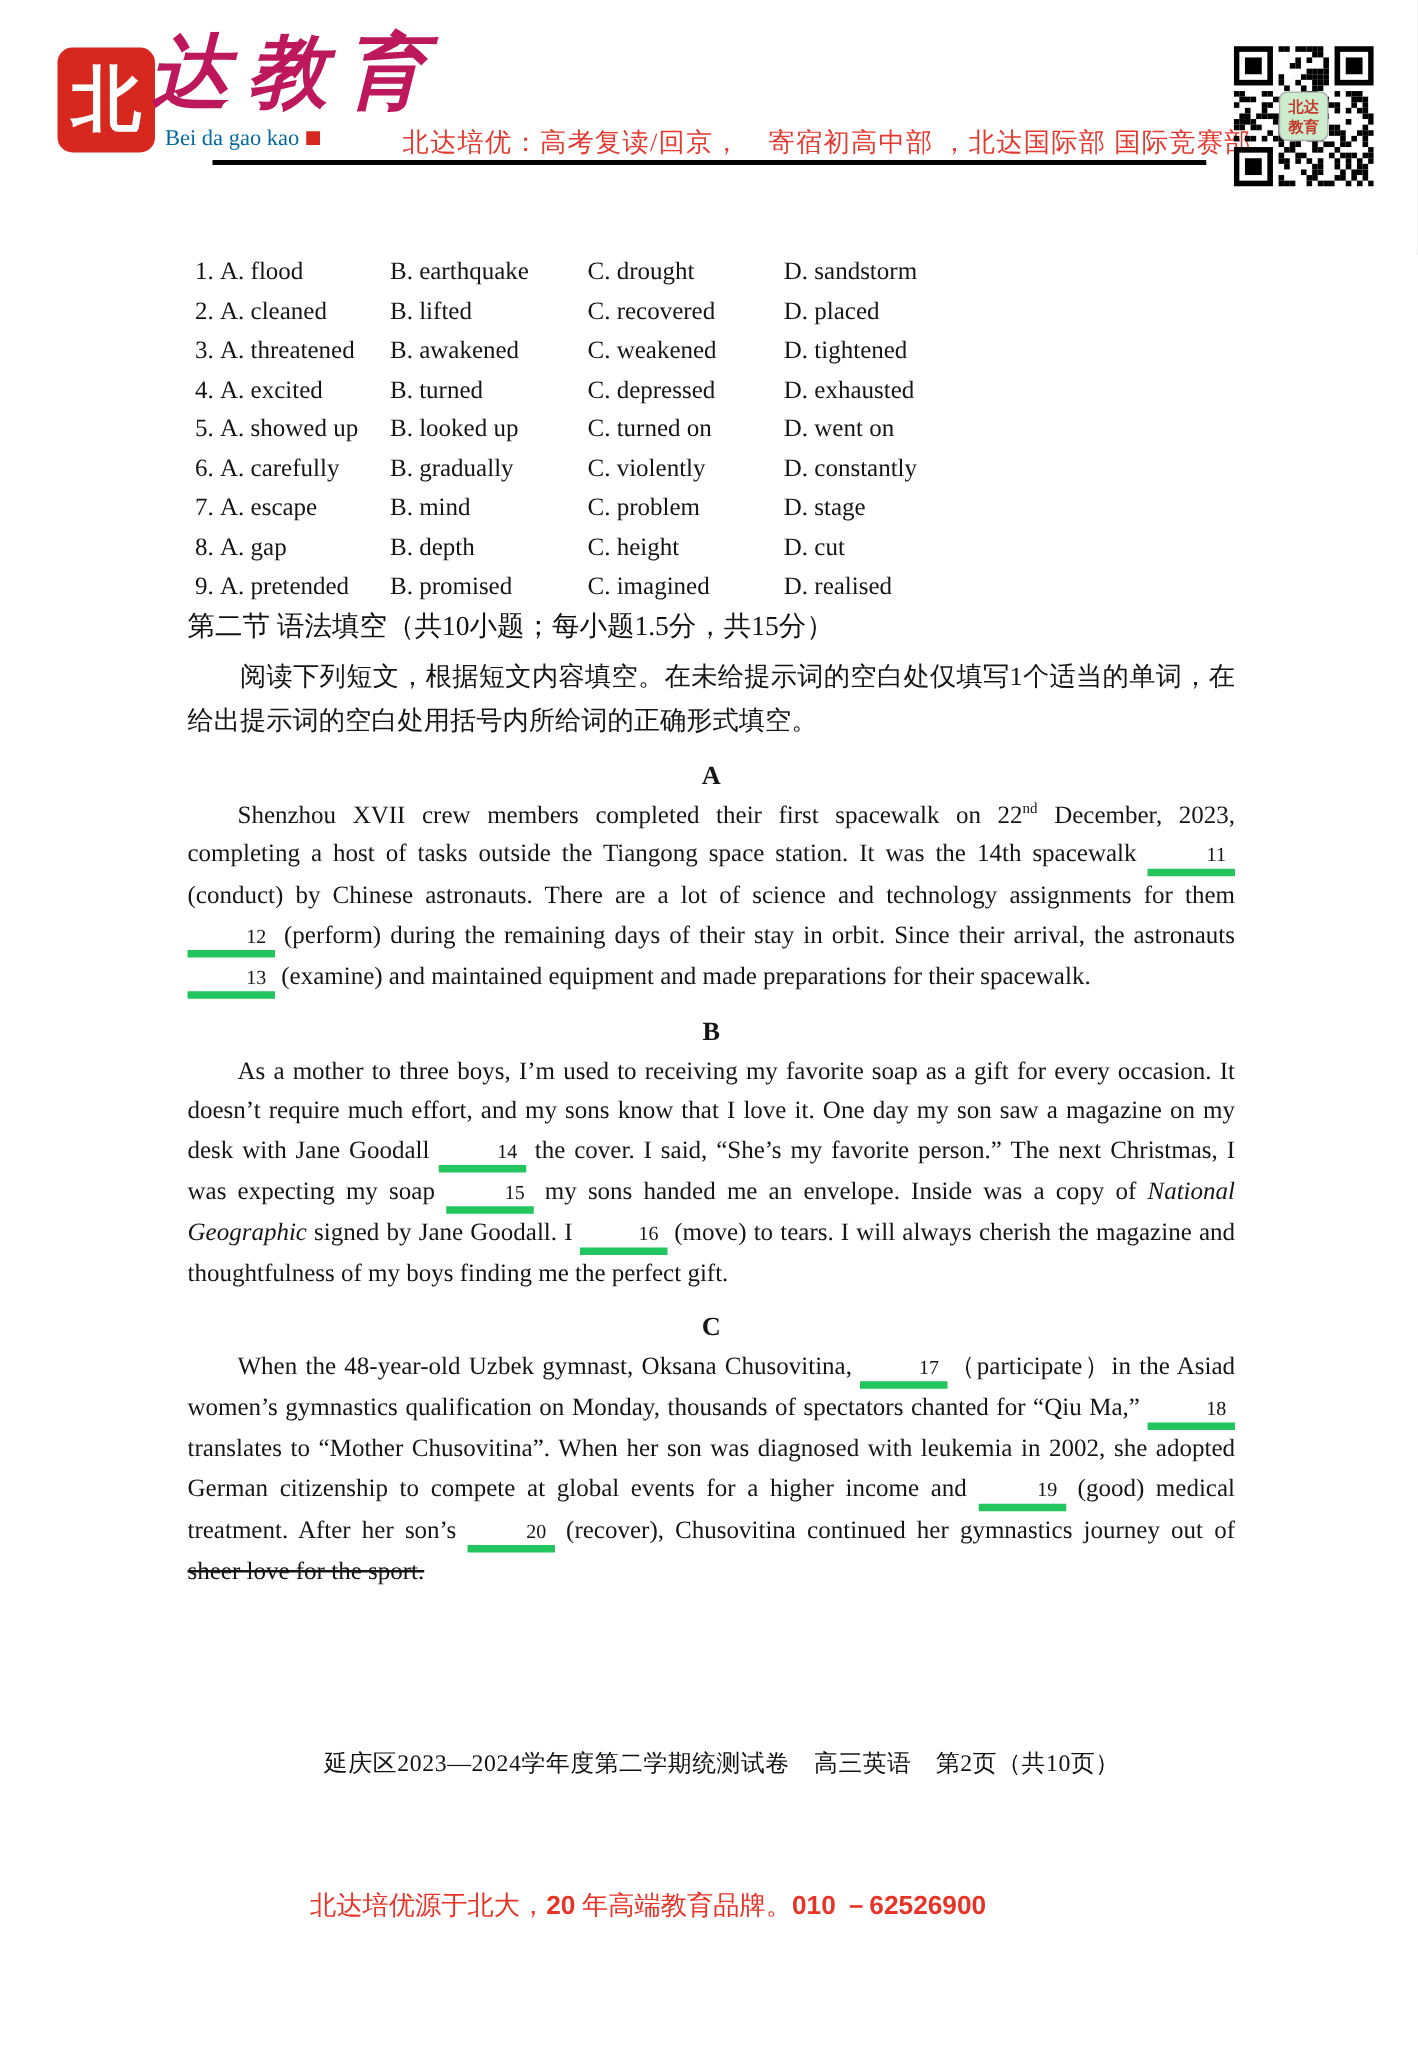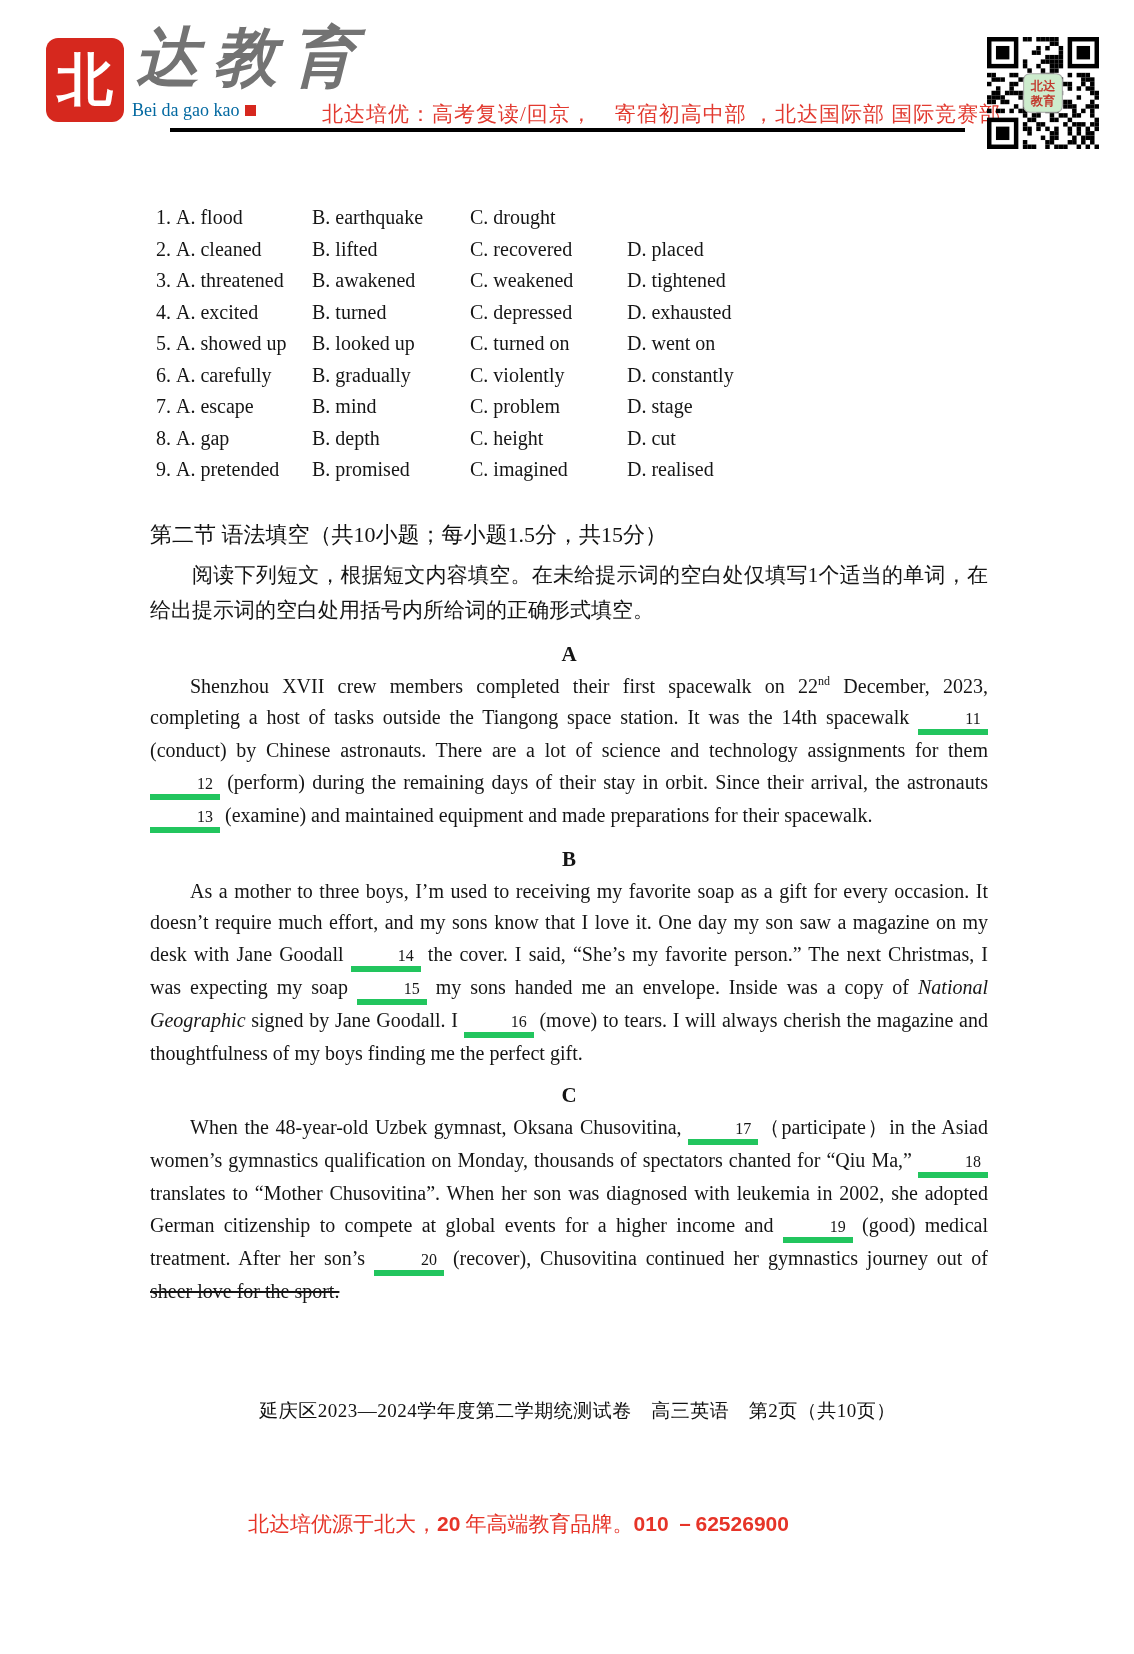--- a/index.html
+++ b/index.html
@@ -8,36 +8,36 @@
     font-family:"Liberation Serif","DejaVu Serif",serif;color:#151515;overflow:hidden;
   }
   
   .seal{
     position:absolute;left:48px;top:40px;width:74px;height:80px;background:#d6281e;
     border-radius:10px;display:flex;align-items:center;justify-content:center;
     box-shadow:0 0 0 2px #d6281e;
   }
   .seal-char{color:#ffffff;font-size:56px;font-weight:bold;line-height:1;}
   .brand-calligraphy{
-    position:absolute;left:135px;top:26px;font-size:64px;font-weight:bold;color:#737373;
+    position:absolute;left:120px;top:26px;font-size:64px;font-weight:bold;color:#be185d;
     letter-spacing:14px;line-height:1;font-style:italic;white-space:nowrap;
   }
   .pinyin{position:absolute;left:132px;top:100px;font-size:18px;color:#0369a1;white-space:nowrap;text-align:center;}
   .red-sq{display:inline-block;width:11px;height:11px;background:#d6281e;margin-left:6px;}
   .slogan{
     position:absolute;left:322px;top:100px;width:650px;font-size:21px;color:#e23a30;
     white-space:nowrap;letter-spacing:1px;
   }
   .header-rule{position:absolute;left:170px;top:128px;width:795px;height:4px;background:#000;}
   .qr{position:absolute;left:987px;top:36px;width:112px;height:114px;}
   
   .content{position:absolute;left:150px;top:202px;width:838px;}
   .mc-row{display:grid;grid-template-columns:26px 136px 158px 157px 1fr;line-height:31.5px;font-size:20px;}
   .mc-num{text-align:right;padding-right:5px;}
-  .section-heading{margin-top:34px;font-size:22px;line-height:30px;color:#111;}
+  .section-heading{font-size:22px;line-height:30px;color:#111;}
   .instruction{margin:8px 0 0 0;font-size:21px;line-height:35px;text-align:justify;text-indent:2em;font-family:Liberation Serif, serif;}
   .passage-label{text-align:center;font-size:21px;font-weight:bold;margin:14px 0 4px 0;}
   .passage{margin:0;font-size:20px;line-height:31.5px;text-align:justify;text-indent:2em;}
   .passage em{font-style:italic;}
   .passage sup{font-size:12px;line-height:0;margin-top:44px;}
   .blank{
     display:inline-block;min-width:64px;text-align:center;border-bottom:6px solid #22c55e;
     line-height:20px;padding:0 3px;font-size:16px;
   }
   .strike{text-decoration:line-through;text-decoration-thickness:1.5px;}
@@ -277,20 +277,21 @@
       </svg>
   </div>
 
   <div class="content">
     <div>
         <div class="mc-row">
           <div class="mc-cell mc-num">1.</div>
           <div class="mc-cell mc-a">A. flood</div>
           <div class="mc-cell mc-b">B. earthquake</div>
           <div class="mc-cell mc-c">C. drought</div>
+          <div class="mc-cell mc-d">D. sandstorm</div>
         </div>
         <div class="mc-row">
           <div class="mc-cell mc-num">2.</div>
           <div class="mc-cell mc-a">A. cleaned</div>
           <div class="mc-cell mc-b">B. lifted</div>
           <div class="mc-cell mc-c">C. recovered</div>
           <div class="mc-cell mc-d">D. placed</div>
         </div>
         <div class="mc-row">
           <div class="mc-cell mc-num">3.</div>

